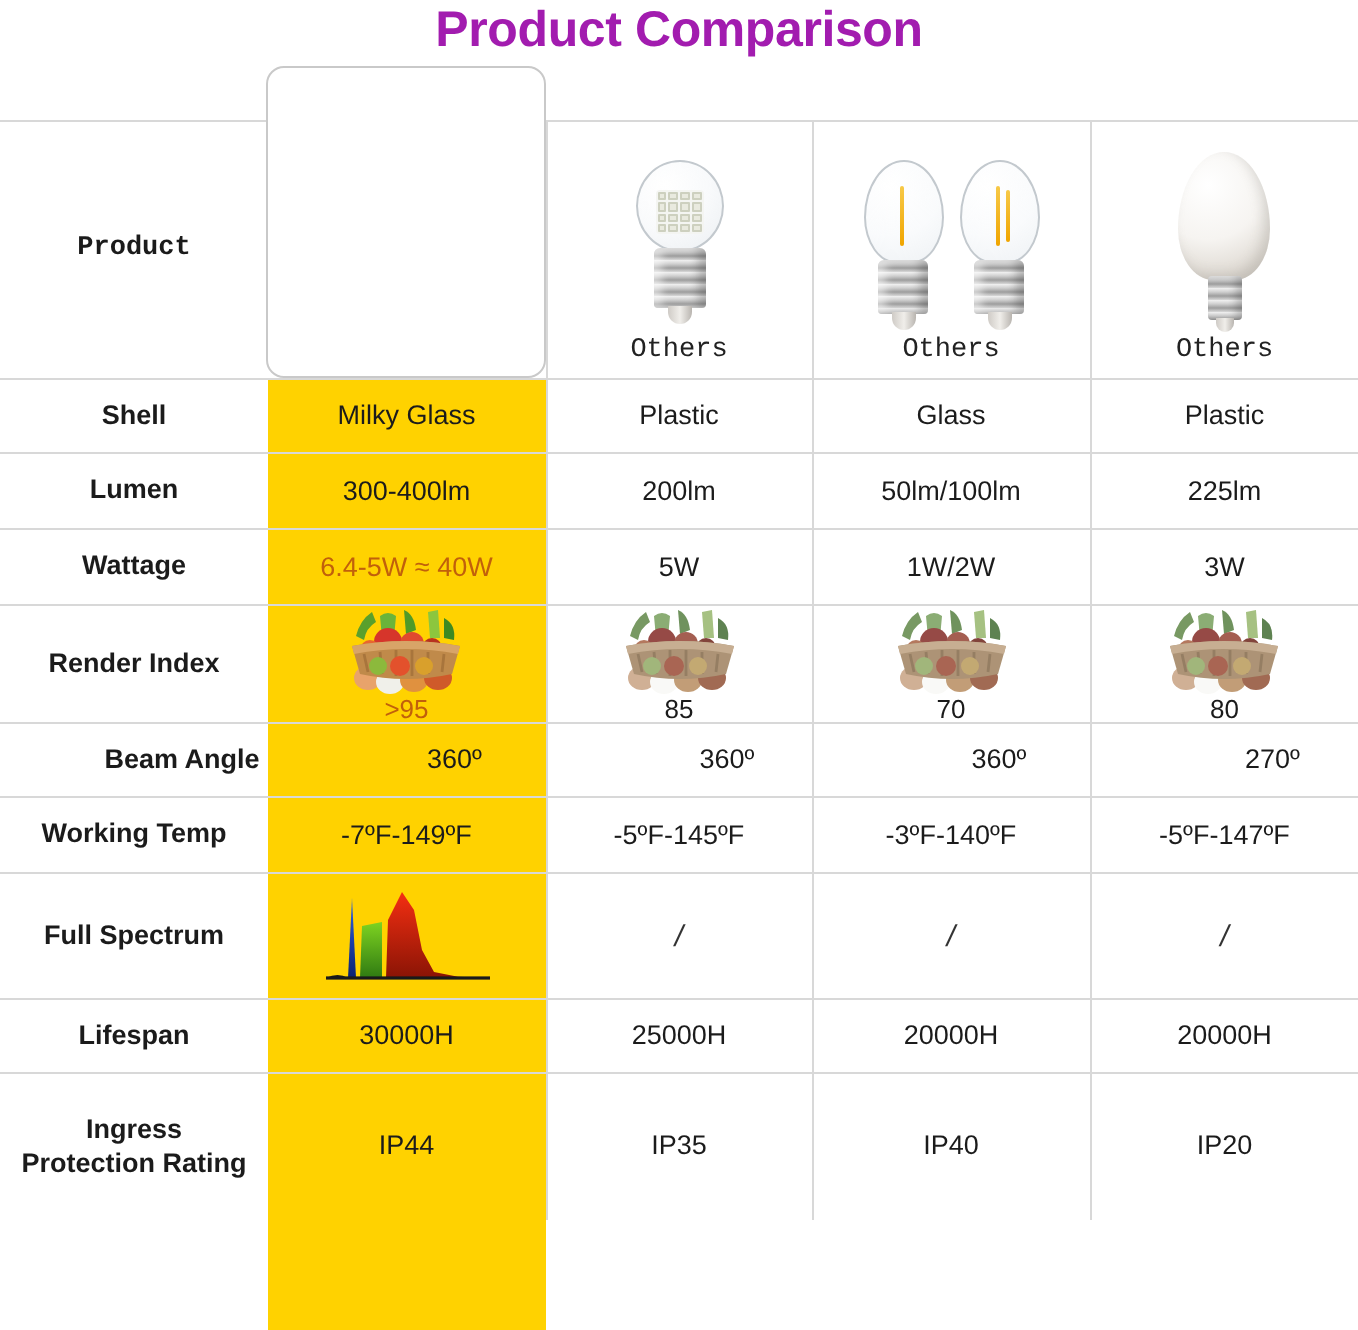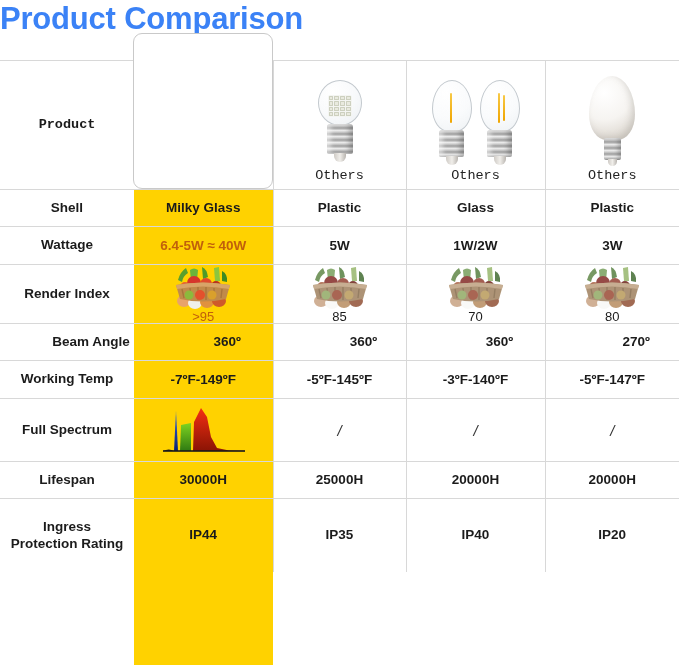--- a/index.html
+++ b/index.html
@@ -13,24 +13,25 @@
     position: relative;
     width: 679px; height: 665px;
     background: #fff;
   }
 
   
   .title {
     position: absolute;
     left: 0; top: 1px;
     width: 679px;
-    font-size: 31px;
+    text-align: center;
+    font-size: 25px;
     font-weight: 700;
     letter-spacing: -0.2px;
-    color: #3b82f6;
+    color: #a21caf;
   }
 
   
   .ours-card {
     position: absolute;
     left: 133px; top: 33px;
     width: 140px; height: 156px;
     border: 1px solid #c9c9c9;
     border-radius: 9px;
     background: #ffffff;
@@ -78,21 +79,21 @@
   tr.r-temp     td { height: 38px; }
   tr.r-spec     td { height: 63px; }
   tr.r-life     td { height: 37px; }
   tr.r-ip       td { height: 73px; border-bottom: none; }
 
   
   td.c1 { background: transparent; }
   td.c1 .val { color: #1b1b1b; }
   td.c1.accent .val { color: #C1600B; }
 
-  .val { display: block; line-height: 1.3; font-weight: bold; }
+  .val { display: block; line-height: 1.3; }
 
   
   .prodcell { position: relative; height: 100%;
               display: flex; flex-direction: column;
               align-items: center; justify-content: flex-end;
               padding-bottom: 6px; }
   .prodlabel { font-size: 13.5px; color: #222; margin-top: 2px; }
   .prodlabel.ours { color: #C0392B; }
 
   
@@ -302,20 +303,35 @@
             <span class="val">Plastic</span>
           </td>
         <td class="c3">
             <span class="val">Glass</span>
           </td>
         <td class="c4">
             <span class="val">Plastic</span>
           </td>
       </tr>
 
+      <tr class="r-lumen">
+        <td class="c0">Lumen</td>
+        <td class="c1">
+            <span class="val">300-400lm</span>
+          </td>
+        <td class="c2">
+            <span class="val">200lm</span>
+          </td>
+        <td class="c3">
+            <span class="val">50lm/100lm</span>
+          </td>
+        <td class="c4">
+            <span class="val">225lm</span>
+          </td>
+      </tr>
 
       <tr class="r-watt">
         <td class="c0">Wattage</td>
         <td class="c1 accent">
             <span class="val">6.4-5W ≈ 40W</span>
           </td>
         <td class="c2">
             <span class="val">5W</span>
           </td>
         <td class="c3">

